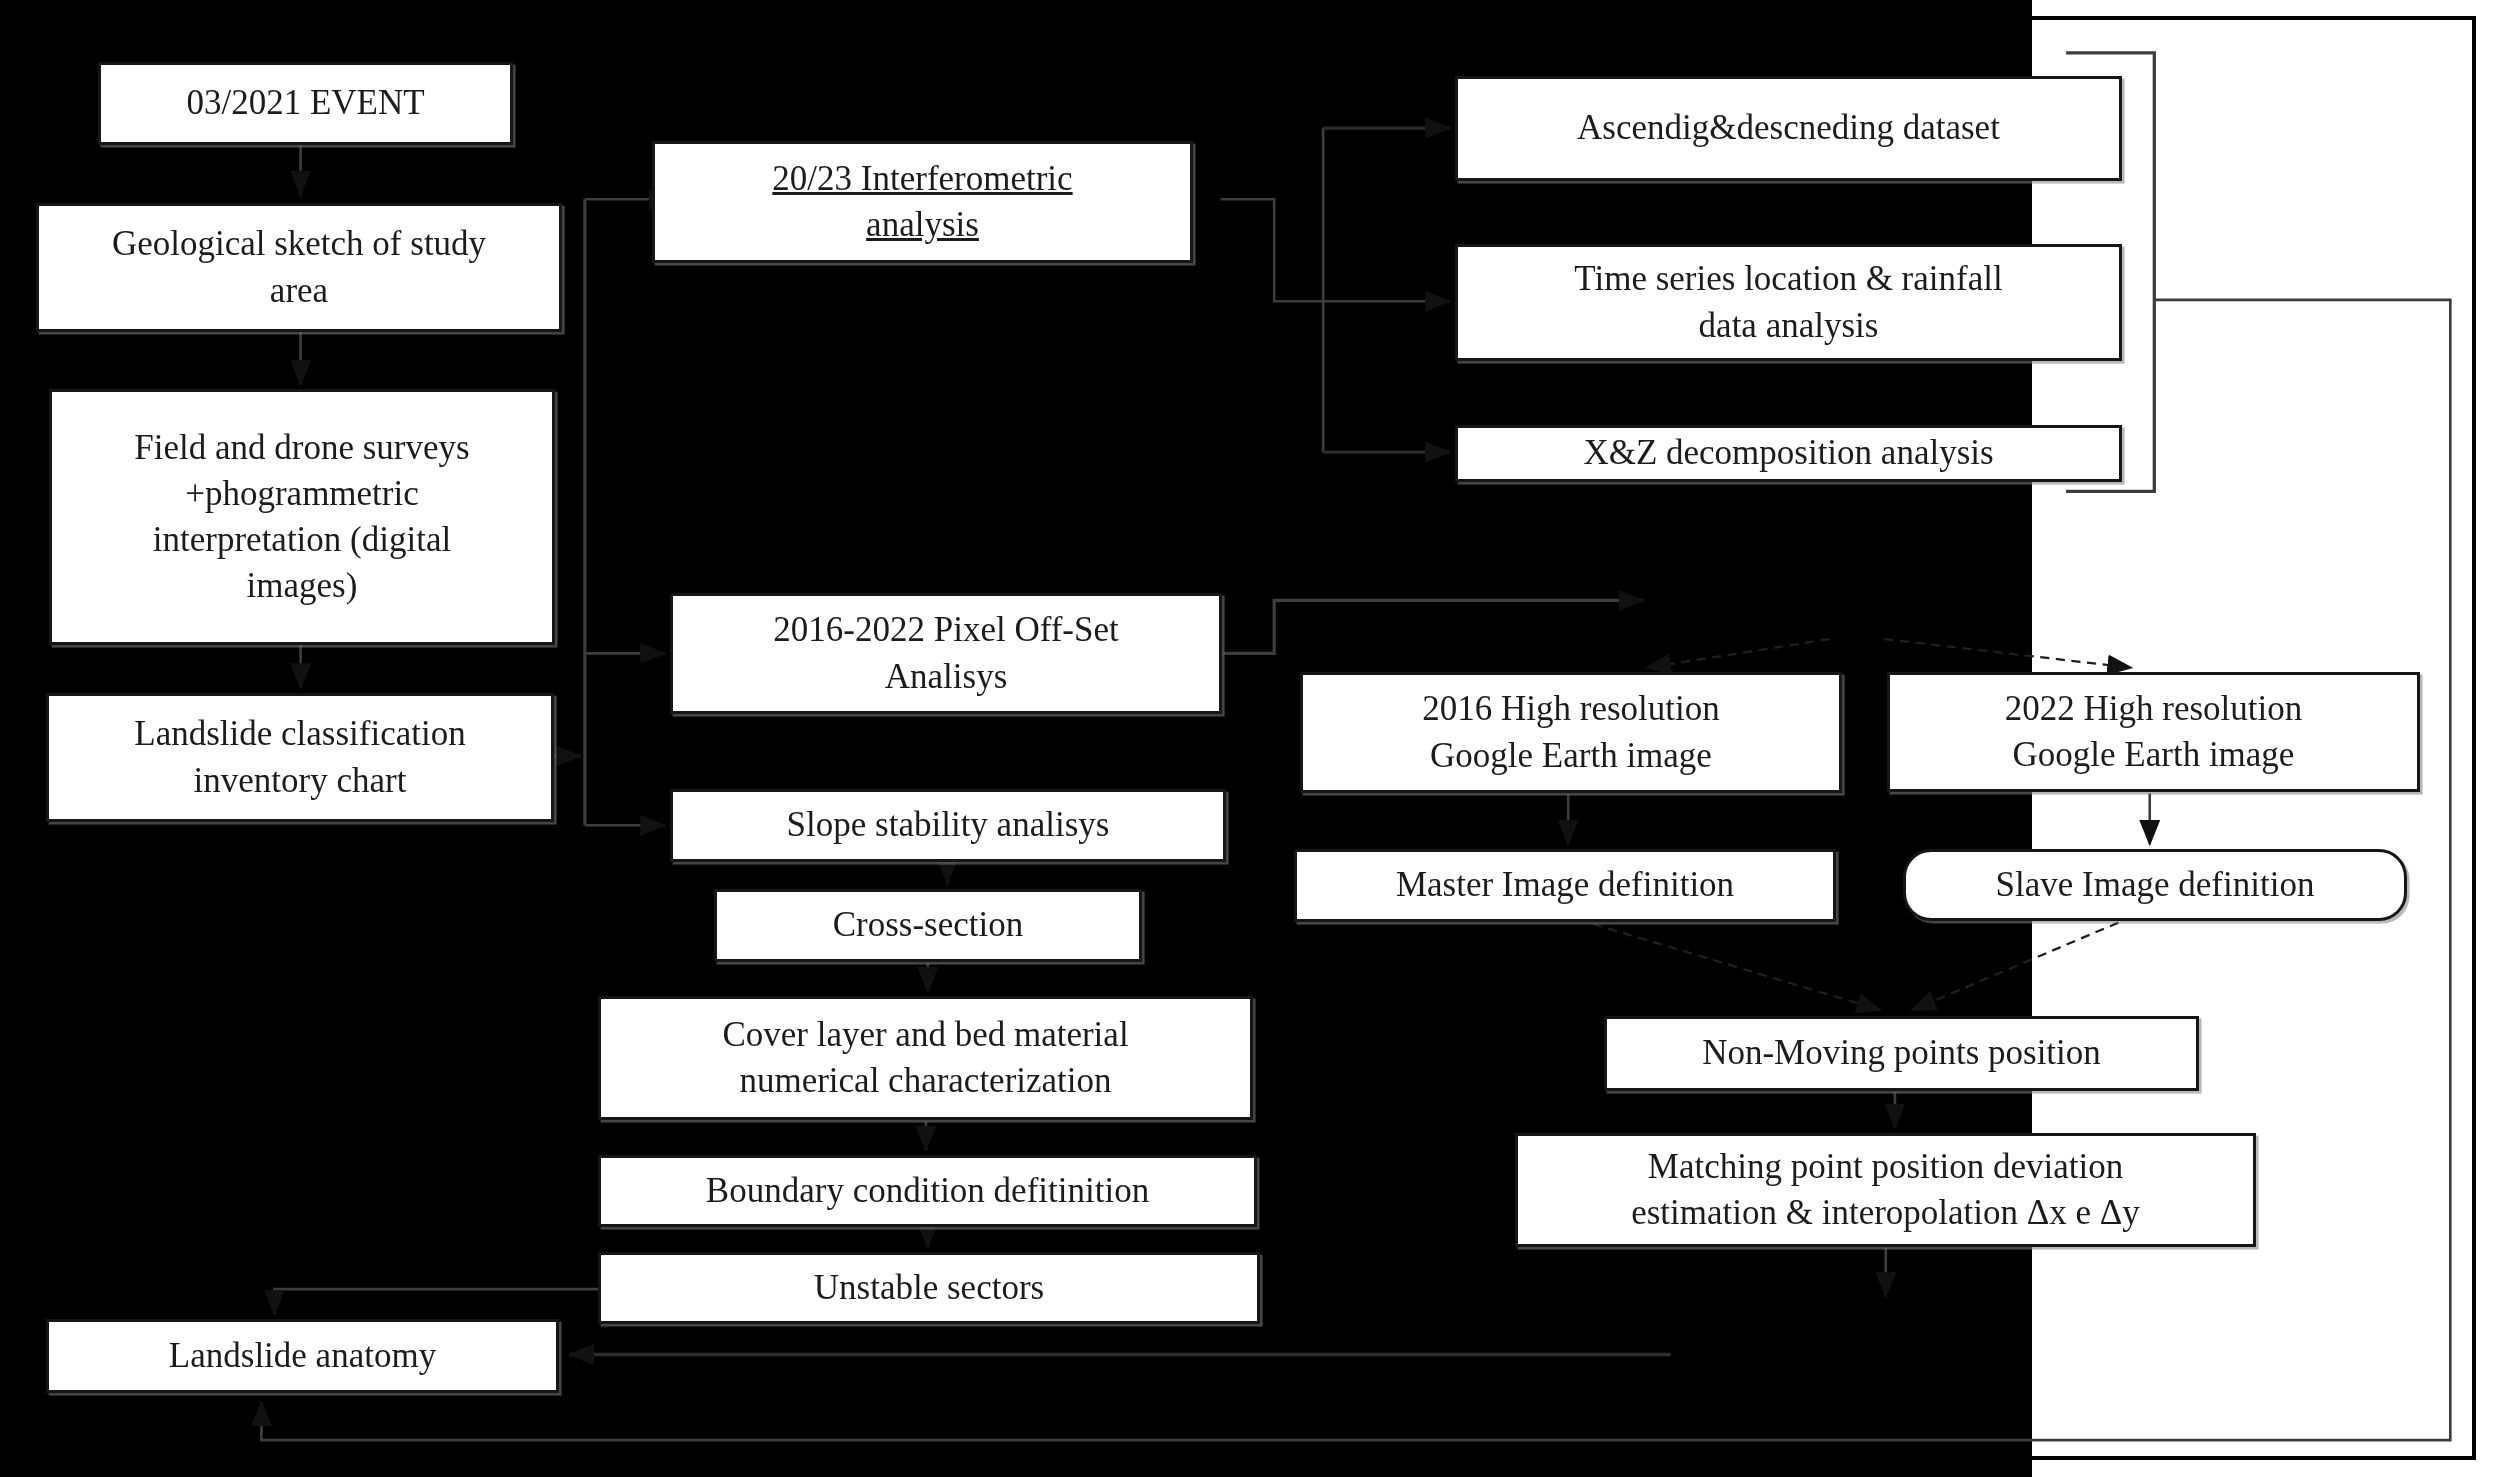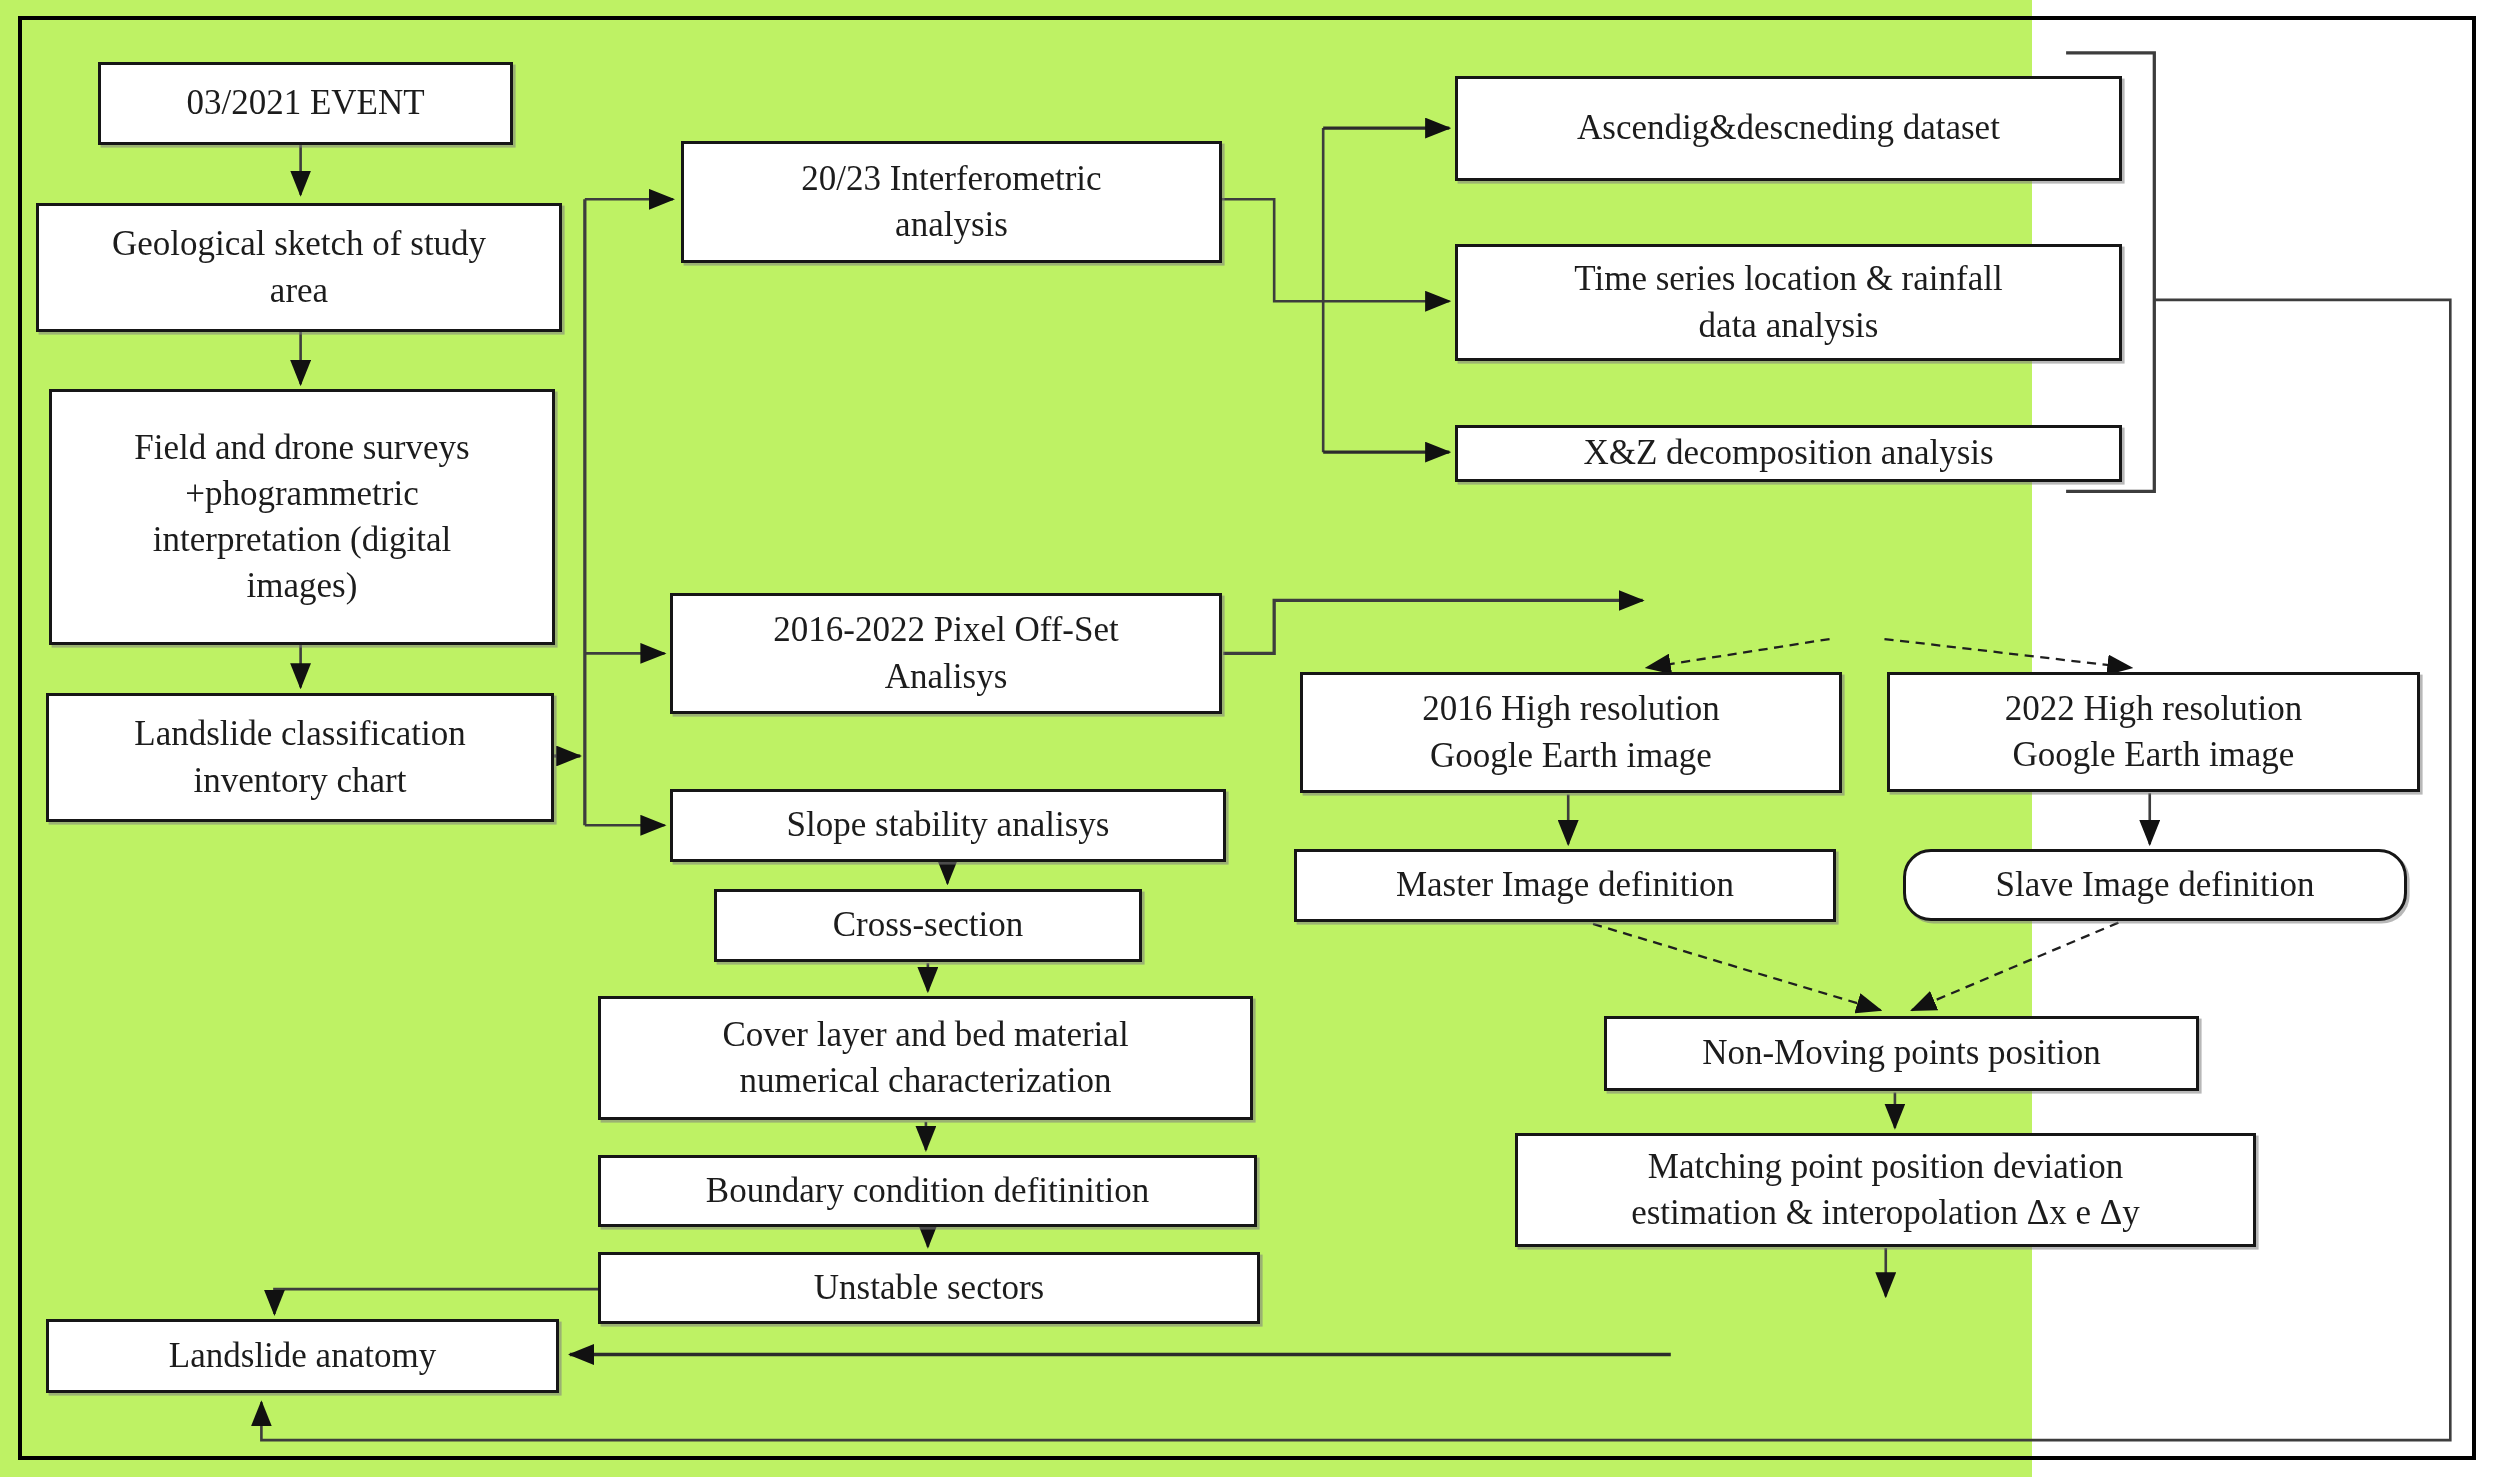--- a/index.html
+++ b/index.html
@@ -7,21 +7,21 @@
     padding: 0;
     background: #ffffff;
     width: 2500px;
     height: 1478px;
     overflow: hidden;
   }
   #stage {
     position: relative;
     width: 2032px;
     height: 1478px;
-    background: #bef264;
+    background: #000000;
     font-family: "Liberation Serif", "DejaVu Serif", serif;
   }
   #frame {
     position: absolute;
     left: 18.3px; top: 16.3px;
     width: 2458px; height: 1444px;
     border: 4.6px solid #000000;
     box-sizing: border-box;
   }
   #wires {
@@ -106,21 +106,21 @@
   <div class="node" style="left:36px; top:203px; width:526px; height:129px;">Geological sketch of study
 area</div>
   <div class="node" style="left:49px; top:389px; width:506px; height:256px;">Field and drone surveys
 +phogrammetric
 interpretation (digital
 images)</div>
   <div class="node" style="left:46px; top:693px; width:508px; height:129px;">Landslide classification
 inventory chart</div>
   <div class="node" style="left:46px; top:1319px; width:513px; height:74px;">Landslide anatomy</div>
 
-  <div class="node" style="left:681px; top:141px; width:541px; height:122px;">20/23 Interferometric
+  <div class="node" style="left:652px; top:141px; width:541px; height:122px;text-decoration:underline;">20/23 Interferometric
 analysis</div>
   <div class="node" style="left:670px; top:593px; width:552px; height:121px;">2016-2022 Pixel Off-Set
 Analisys</div>
   <div class="node" style="left:670px; top:789px; width:556px; height:73px;">Slope stability analisys</div>
   <div class="node" style="left:714px; top:889px; width:428px; height:73px;">Cross-section</div>
   <div class="node" style="left:598px; top:996px; width:655px; height:124px;">Cover layer and bed material
 numerical characterization</div>
   <div class="node" style="left:598px; top:1155px; width:659px; height:72px;">Boundary condition defitinition</div>
   <div class="node" style="left:598px; top:1252px; width:662px; height:72px;">Unstable sectors</div>
 

